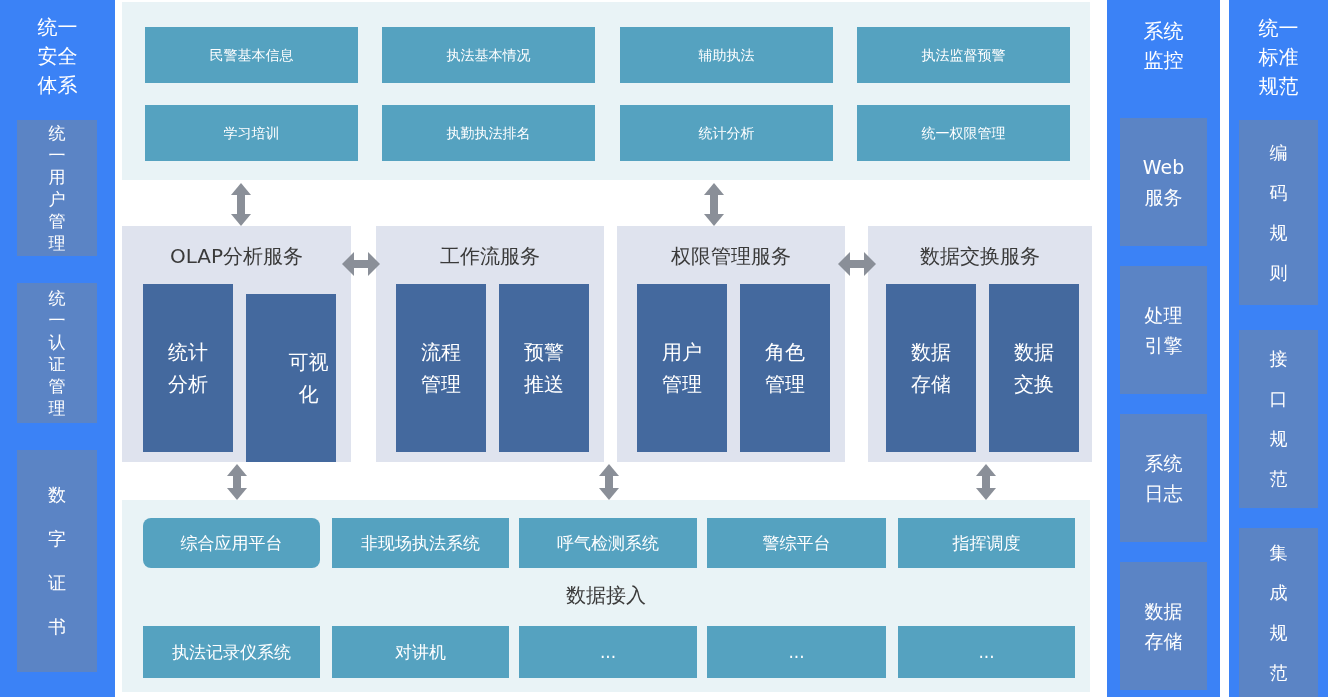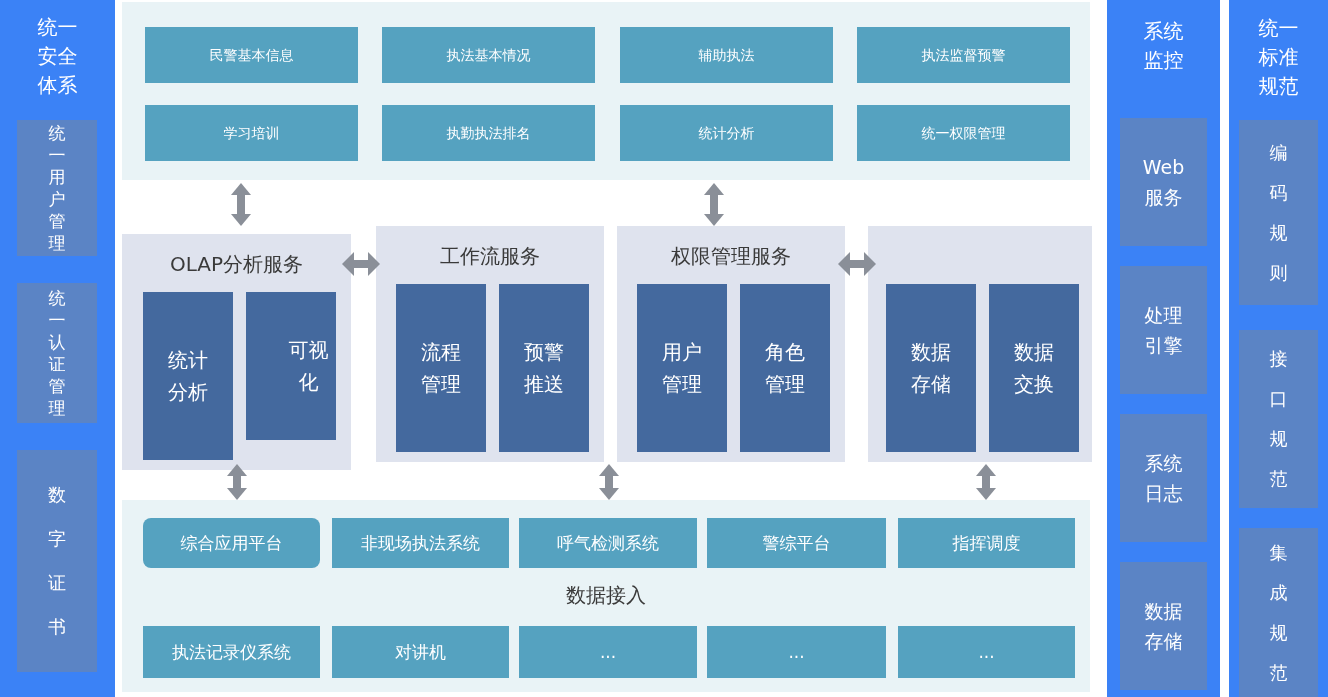--- a/index.html
+++ b/index.html
@@ -87,44 +87,45 @@
   <div class="abs ct teal-btn" style="left:23px;top:25px;width:213px;height:56px;">民警基本信息</div>
   <div class="abs ct teal-btn" style="left:260px;top:25px;width:213px;height:56px;">执法基本情况</div>
   <div class="abs ct teal-btn" style="left:498px;top:25px;width:213px;height:56px;">辅助执法</div>
   <div class="abs ct teal-btn" style="left:735px;top:25px;width:213px;height:56px;">执法监督预警</div>
   <div class="abs ct teal-btn" style="left:23px;top:103px;width:213px;height:56px;">学习培训</div>
   <div class="abs ct teal-btn" style="left:260px;top:103px;width:213px;height:56px;">执勤执法排名</div>
   <div class="abs ct teal-btn" style="left:498px;top:103px;width:213px;height:56px;">统计分析</div>
   <div class="abs ct teal-btn" style="left:735px;top:103px;width:213px;height:56px;">统一权限管理</div>
 </div>
 
-<div class="abs panel" style="left:122px;top:226px;width:229px;height:236px;margin-top:8px;">
+<div class="abs panel" style="left:122px;top:226px;width:229px;height:236px;">
   <div class="abs ct panel-title" style="left:0;top:12px;width:229px;height:36px;">OLAP分析服务</div>
   <div class="abs ct dark-box" style="left:21px;top:58px;width:90px;height:168px;">统计
 分析</div>
-  <div class="abs ct dark-box" style="left:124px;top:58px;width:90px;height:148px;padding-left:35px;">可视化</div>
+  <div class="abs ct dark-box" style="left:124px;top:68px;width:90px;height:168px;padding-left:35px;">可视化</div>
 </div>
 
 <div class="abs panel" style="left:376px;top:226px;width:228px;height:236px;">
   <div class="abs ct panel-title" style="left:0;top:12px;width:228px;height:36px;">工作流服务</div>
   <div class="abs ct dark-box" style="left:20px;top:58px;width:90px;height:168px;">流程
 管理</div>
   <div class="abs ct dark-box" style="left:123px;top:58px;width:90px;height:168px;">预警
 推送</div>
 </div>
 
 <div class="abs panel" style="left:617px;top:226px;width:228px;height:236px;">
   <div class="abs ct panel-title" style="left:0;top:12px;width:228px;height:36px;text-align:right;">权限管理服务</div>
   <div class="abs ct dark-box" style="left:20px;top:58px;width:90px;height:168px;">用户
 管理</div>
   <div class="abs ct dark-box" style="left:123px;top:58px;width:90px;height:168px;">角色
 管理</div>
 </div>
 
 <div class="abs panel" style="left:868px;top:226px;width:224px;height:236px;">
+  <div class="abs ct panel-title" style="left:0;top:12px;width:224px;height:36px;">数据交换服务</div>
   <div class="abs ct dark-box" style="left:18px;top:58px;width:90px;height:168px;">数据
 存储</div>
   <div class="abs ct dark-box" style="left:121px;top:58px;width:90px;height:168px;">数据
 交换</div>
 </div>
 
 <div class="abs teal-zone" style="left:122px;top:500px;width:968px;height:192px;">
   <div class="abs ct teal-btn-sm" style="left:21px;top:18px;width:177px;height:50px;border-radius:8px;">综合应用平台</div>
   <div class="abs ct teal-btn-sm" style="left:210px;top:18px;width:177px;height:50px;">非现场执法系统</div>
   <div class="abs ct teal-btn-sm" style="left:397px;top:18px;width:178px;height:50px;">呼气检测系统</div>

